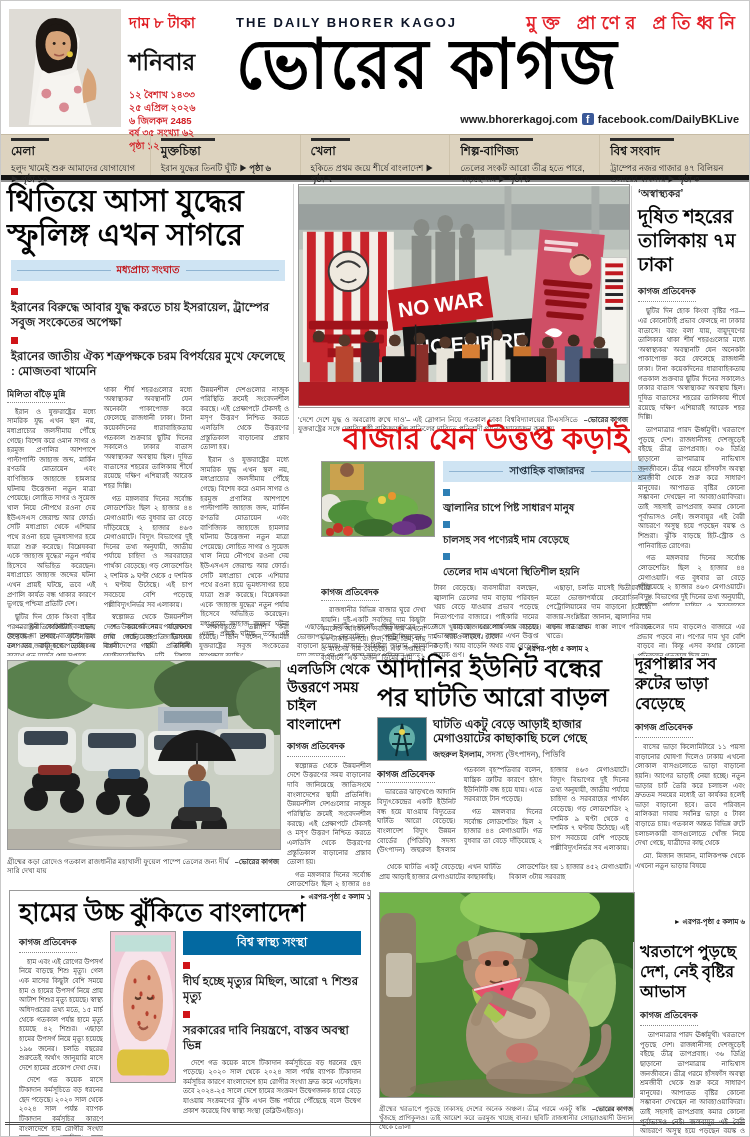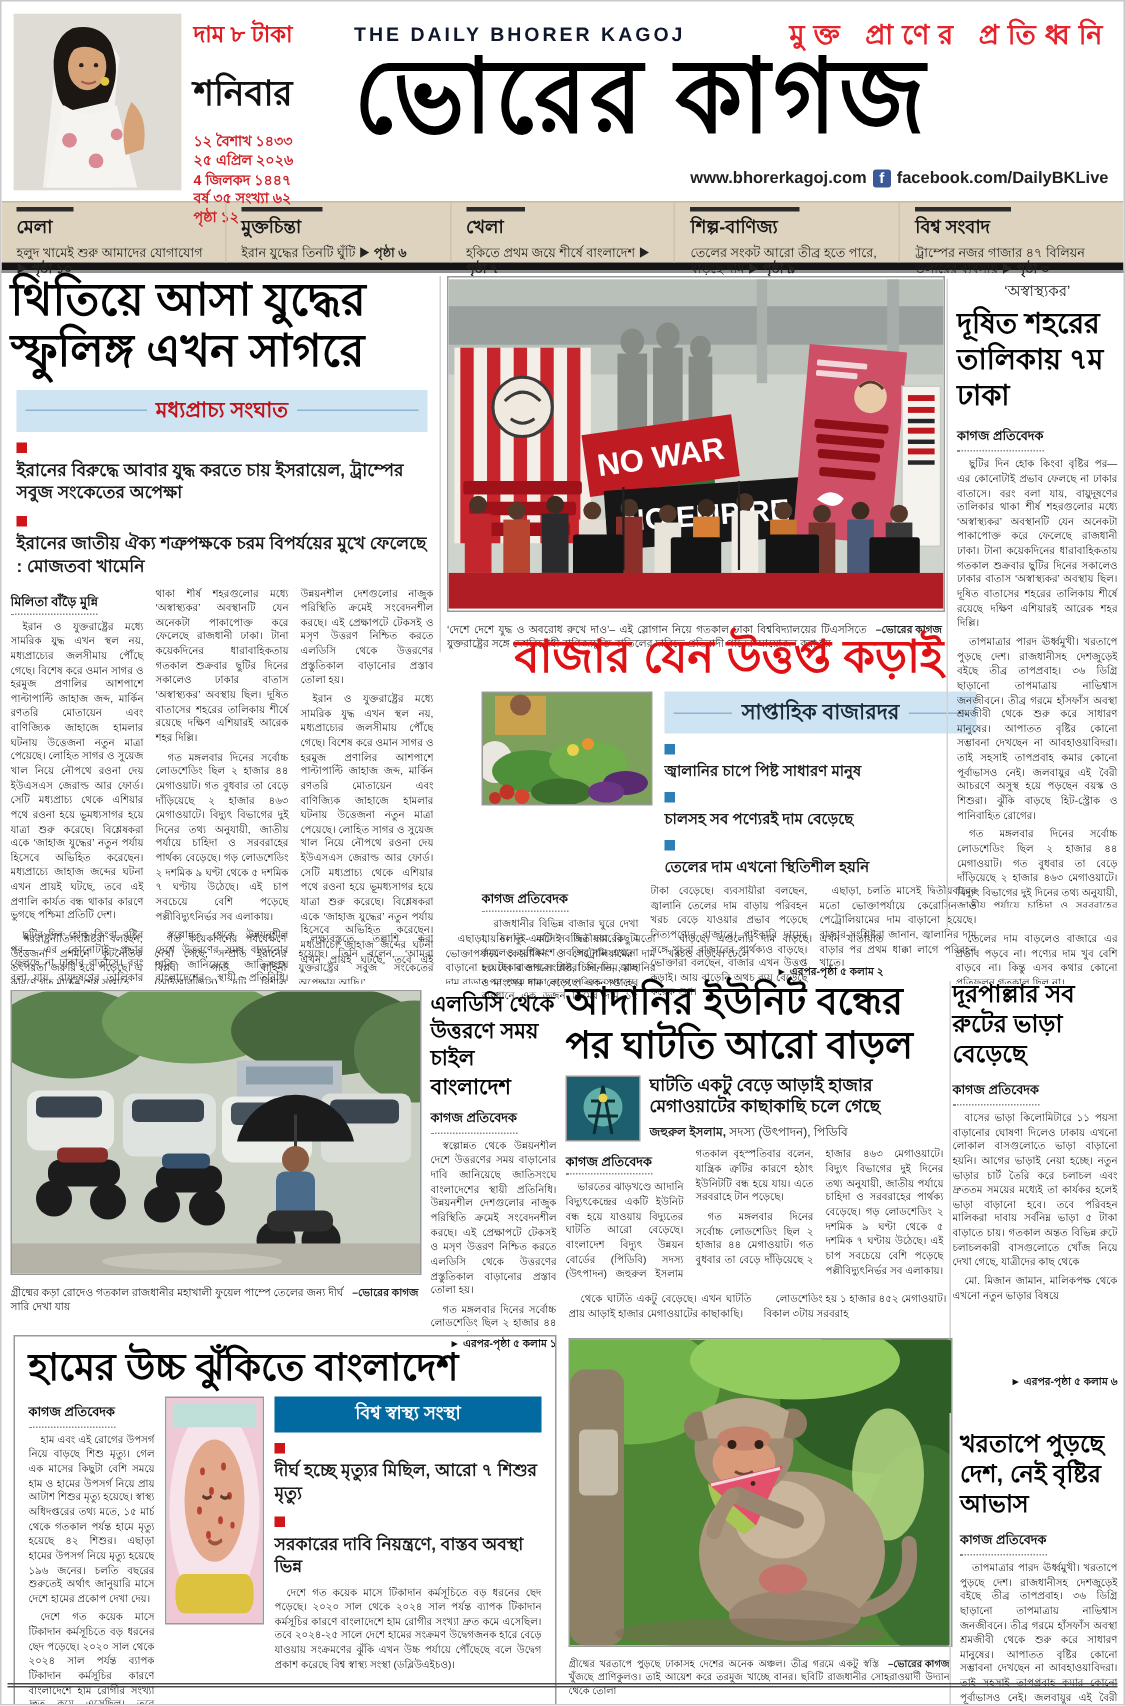--- a/index.html
+++ b/index.html
@@ -26,34 +26,34 @@
   .nav-page{font-weight:bold;}
   .navbar-black{height:5px;background:#141414;border-bottom:2px solid #8f8f8f;}
   
   .content{position:relative;height:957px;}
   .abs{position:absolute;box-sizing:border-box;}
   .h-xl{font-size:30px;font-weight:800;line-height:1.13;color:#040404;}
   .h-red{font-size:30px;font-weight:800;line-height:1.1;color:#e01114;}
   .h-md{font-size:25px;font-weight:800;line-height:1.15;color:#060606;}
   .h-sm{font-size:16px;font-weight:800;line-height:1.25;color:#060606;}
   .h-xs{font-size:14px;font-weight:800;line-height:1.3;color:#060606;}
-  .kicker{font-size:10px;font-weight:normal;color:#222;text-align:center;}
+  .kicker{font-size:10px;font-weight:bold;color:#222;}
   .byline{font-size:8.5px;font-weight:bold;color:#111;border-bottom:1px dotted #888;padding-bottom:2px;margin:3px 0 4px 0;display:inline-block;}
   .body-txt{font-size:6.8px;line-height:1.42;text-align:justify;color:#212121;}
   .body-txt p{margin:0 0 3px 0;text-indent:8px;}
   .cols3{column-count:3;column-gap:8px;}
   .cols2{column-count:2;column-gap:8px;}
   .cont{font-size:7px;font-weight:bold;text-align:right;color:#111;margin-top:2px;}
   .caption{font-size:7px;line-height:1.35;color:#222;text-align:justify;}
   .credit{float:right;font-weight:bold;white-space:nowrap;margin-left:6px;}
   
   .box-blue{border:0;}
   .box-blue .hd{background:#cfe4f3;display:flex;align-items:center;gap:6px;padding:2px 6px;}
   .box-blue .hd .line{flex:1;border-top:1px solid #8fb4d2;}
-  .box-blue .hd .t{font-size:14px;font-weight:bold;}
+  .box-blue .hd .t{font-size:10px;font-weight:bold;}
   .t-red{color:#c01318;}
   .t-dark{color:#1b2a38;}
   .blt{display:flex;gap:5px;margin-top:5px;align-items:flex-start;flex-direction:column;}
   .blt .sq{width:7px;height:7px;margin-top:2px;flex:none;}
   .sq-red{background:#d01418;}
   .sq-blue{background:#2e7fb5;}
   .blt .tx{font-size:11.5px;font-weight:bold;line-height:1.3;color:#1c1c1c;}
   .blt .tx.sm{font-size:10px;}
   .box-red .hd{background:#0369a1;color:#fff;font-size:12px;font-weight:bold;text-align:center;padding:2px 4px;}
   .quote{font-size:11.5px;font-weight:bold;line-height:1.3;color:#141414;}
@@ -86,21 +86,21 @@
         <circle cx="56" cy="100" r="5" fill="#d98a93"></circle>
         <circle cx="70" cy="82" r="4" fill="#d98a93"></circle>
       <path d="M80 60 Q92 70 88 92 L76 96 Q72 76 80 60Z" fill="#d7a479"></path>
     </svg>
     <div class="pricebox">
       <div class="price">দাম ৮ টাকা</div>
       <div class="day">শনিবার</div>
       <div style="margin-top:6px;">
         <div class="dateline">১২ বৈশাখ ১৪৩৩</div>
         <div class="dateline">২৫ এপ্রিল ২০২৬</div>
-        <div class="dateline">4 জিলকদ ১৪৪৭</div>
+        <div class="dateline">৬ জিলকদ 2485</div>
         <div class="dateline">বর্ষ ৩৫ সংখ্যা ৬২</div>
         <div class="dateline">পৃষ্ঠা ১২</div>
       </div>
     </div>
     <div class="brand">
       <div class="brand-en">THE DAILY BHORER KAGOJ</div>
       <div class="brand-bn">ভোরের কাগজ</div>
     </div>
     <div class="slogan">মুক্ত প্রাণের প্রতিধ্বনি</div>
     <div class="urlrow">
@@ -528,21 +528,21 @@
         <path d="M96 128 Q100 112 108 104" stroke="#a18b72" stroke-width="10" fill="none" stroke-linecap="round"></path>
         <ellipse cx="120" cy="196" rx="90" ry="10" fill="#7a6a52" opacity="0.5"></ellipse>
       </svg>
       <div class="caption" style="width:254px;margin-top:3px;font-size:6.5px;">
         <span class="credit">–ভোরের কাগজ</span>
         <span>গ্রীষ্মের খরতাপে পুড়ছে ঢাকাসহ দেশের অনেক অঞ্চল। তীব্র গরমে একটু স্বস্তি খুঁজছে প্রাণিকুলও। তাই আয়েশ করে তরমুজ খাচ্ছে বানর। ছবিটি রাজধানীর সোহরাওয়ার্দী উদ্যান থেকে তোলা</span>
       </div>
     </section>
 
     <section class="abs vline" style="left:632px;top:760px;width:112px;padding-left:6px;">
-      <h3 class="h-sm" style="margin:12px 0 2px 0;">খরতাপে পুড়ছে দেশ, নেই বৃষ্টির আভাস</h3>
+      <h3 class="h-sm" style="margin:0 0 2px 0;">খরতাপে পুড়ছে দেশ, নেই বৃষ্টির আভাস</h3>
       <span class="byline">কাগজ প্রতিবেদক</span>
       <div class="body-txt" style="height:238px;overflow:hidden;">
         <p>তাপমাত্রার পারদ ঊর্ধ্বমুখী। খরতাপে পুড়ছে দেশ। রাজধানীসহ দেশজুড়েই বইছে তীব্র তাপপ্রবাহ। ৩৬ ডিগ্রি ছাড়ানো তাপমাত্রায় নাভিশ্বাস জনজীবনে। তীব্র গরমে হাঁসফাঁস অবস্থা শ্রমজীবী থেকে শুরু করে সাধারণ মানুষের। আপাতত বৃষ্টির কোনো সম্ভাবনা দেখছেন না আবহাওয়াবিদরা। তাই সহসাই তাপপ্রবাহ কমার কোনো পূর্বাভাসও নেই। জলবায়ুর এই বৈরী আচরণে অসুস্থ হয়ে পড়ছেন বয়স্ক ও শিশুরা। ঝুঁকি বাড়ছে হিট-স্ট্রোক ও পানিবাহিত রোগের।</p>
 
       </div>
       
     </section>
 
     <div class="abs rule-double" style="left:4px;top:940px;width:740px;"></div>
 

